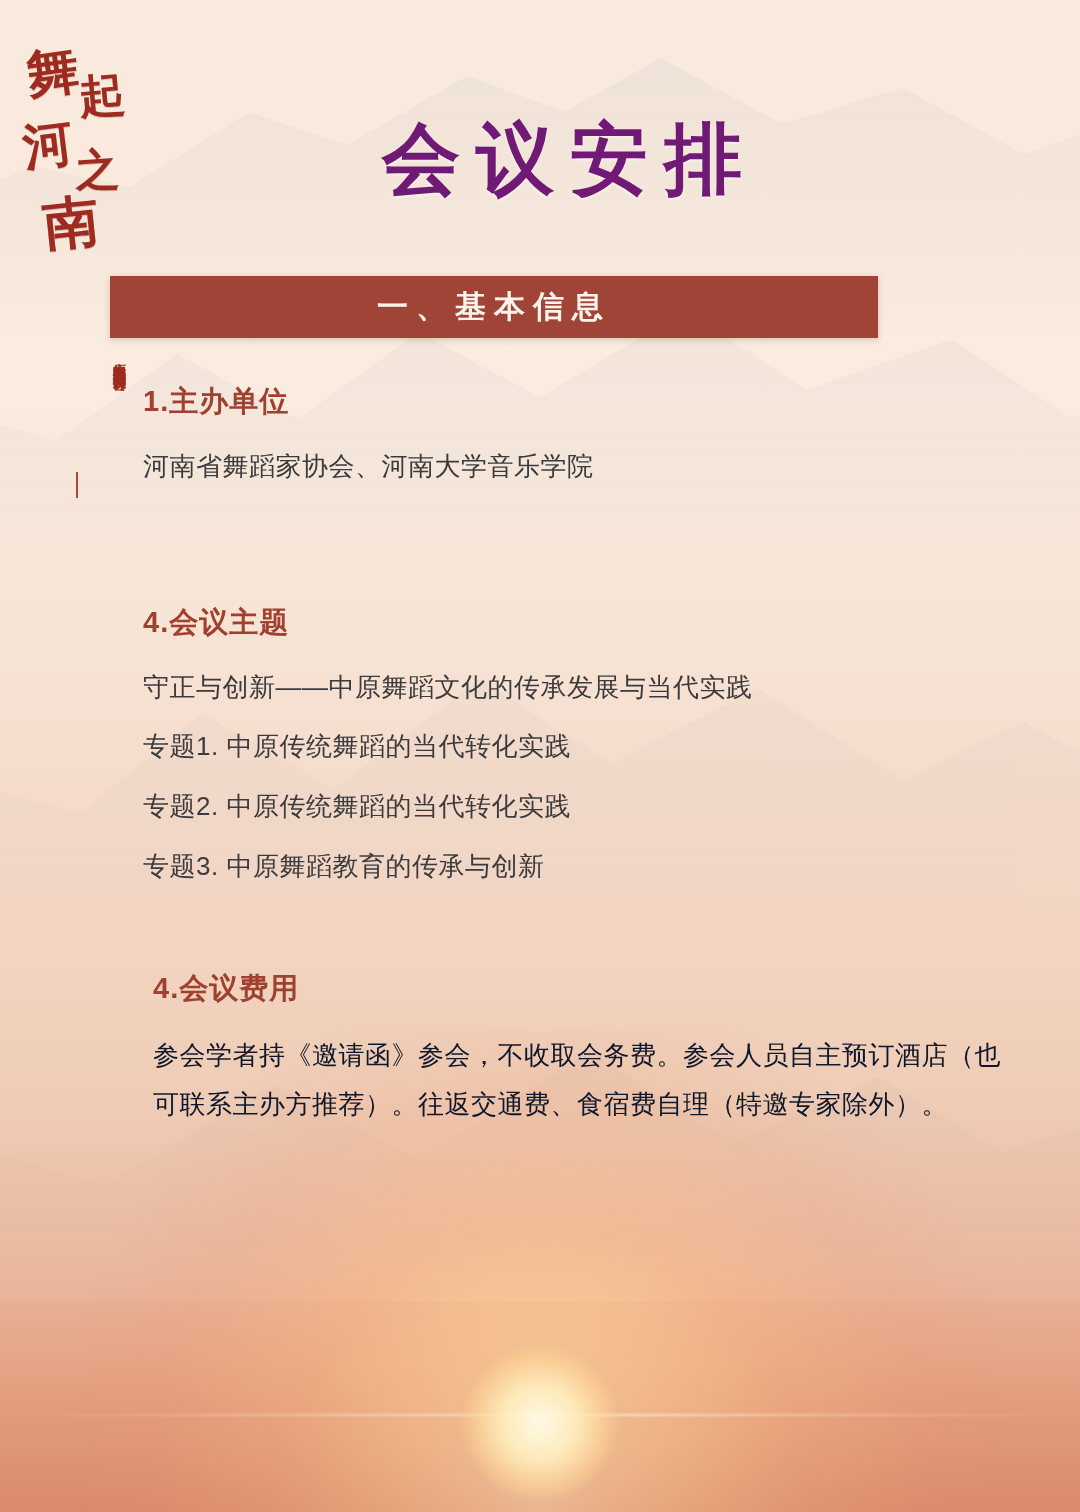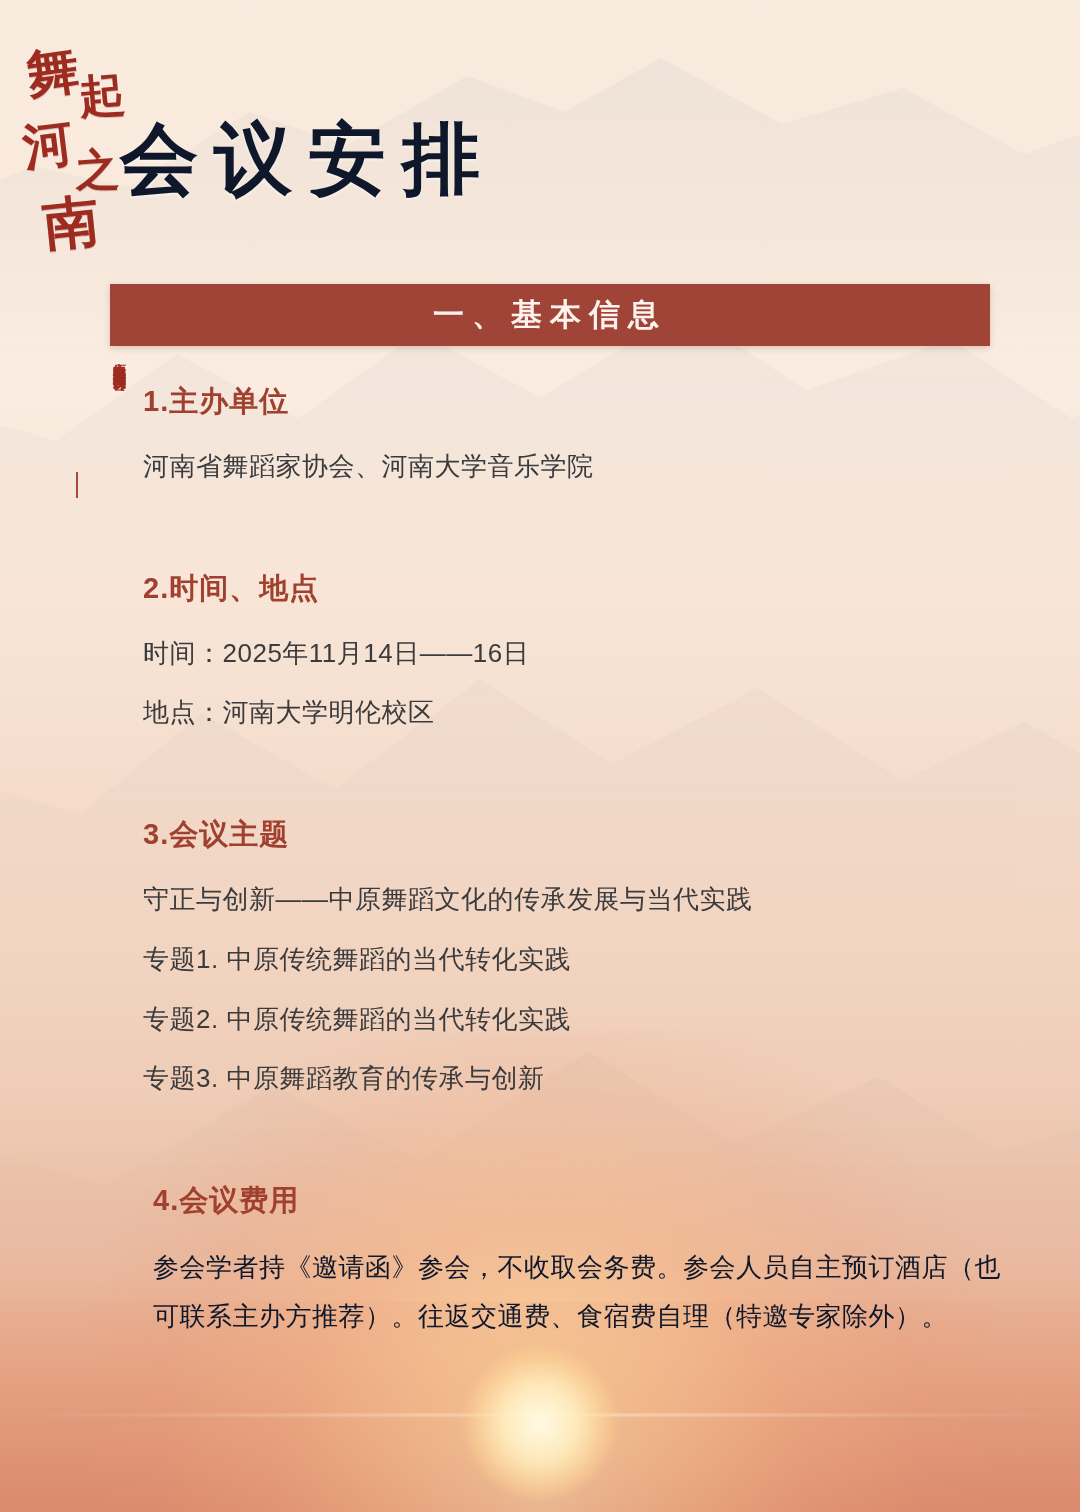--- a/index.html
+++ b/index.html
@@ -181,34 +181,35 @@
     background: #9e2b20;
     opacity: .85;
   }
 
   
   .title {
     position: absolute;
     left: 120px;
     right: 60px;
     top: 108px;
+    text-align: center;
     font-family: "DejaVu Serif", "Liberation Serif", serif;
     font-weight: 700;
     font-size: 78px;
     letter-spacing: 16px;
-    color: #0f172a;
+    color: #701a75;
     text-shadow: 0 2px 3px rgba(255,255,255,0.5);
   }
 
   
   .banner {
     position: absolute;
     left: 110px;
-    top: 284px;
-    width: 880px;
+    top: 276px;
+    width: 768px;
     height: 62px;
     background: #a04438;
     display: flex;
     align-items: center;
     justify-content: center;
     color: #fdf3ec;
     font-size: 31px;
     font-weight: 700;
     letter-spacing: 8px;
     box-shadow: 0 2px 6px rgba(120,50,40,0.22);
@@ -281,30 +282,25 @@
 
   <div class="content">
 
     <div class="sec">
       <div class="sec-title">1.主办单位</div>
       <div class="line">河南省舞蹈家协会、河南大学音乐学院</div>
     </div>
 
     <div class="gap-lg"></div>
 
+
+    <div class="gap-lg"></div>
+
     <div class="sec">
-      <div class="sec-title">2.时间、地点</div>
-      <div class="line">时间：2025年11月14日——16日</div>
-      <div class="line">地点：河南大学明伦校区</div>
-    </div>
-
-    <div class="gap-lg"></div>
-
-    <div class="sec">
-      <div class="sec-title">3.会议主题</div>
+      <div class="sec-title">4.会议主题</div>
       <div class="line">守正与创新——中原舞蹈文化的传承发展与当代实践</div>
       <div class="line">专题1. 中原传统舞蹈的当代转化实践</div>
       <div class="line">专题2. 中原传统舞蹈的当代转化实践</div>
       <div class="line">专题3. 中原舞蹈教育的传承与创新</div>
     </div>
 
     <div class="gap-lg"></div>
 
     <div class="sec">
       <div class="sec-title">4.会议费用</div>

